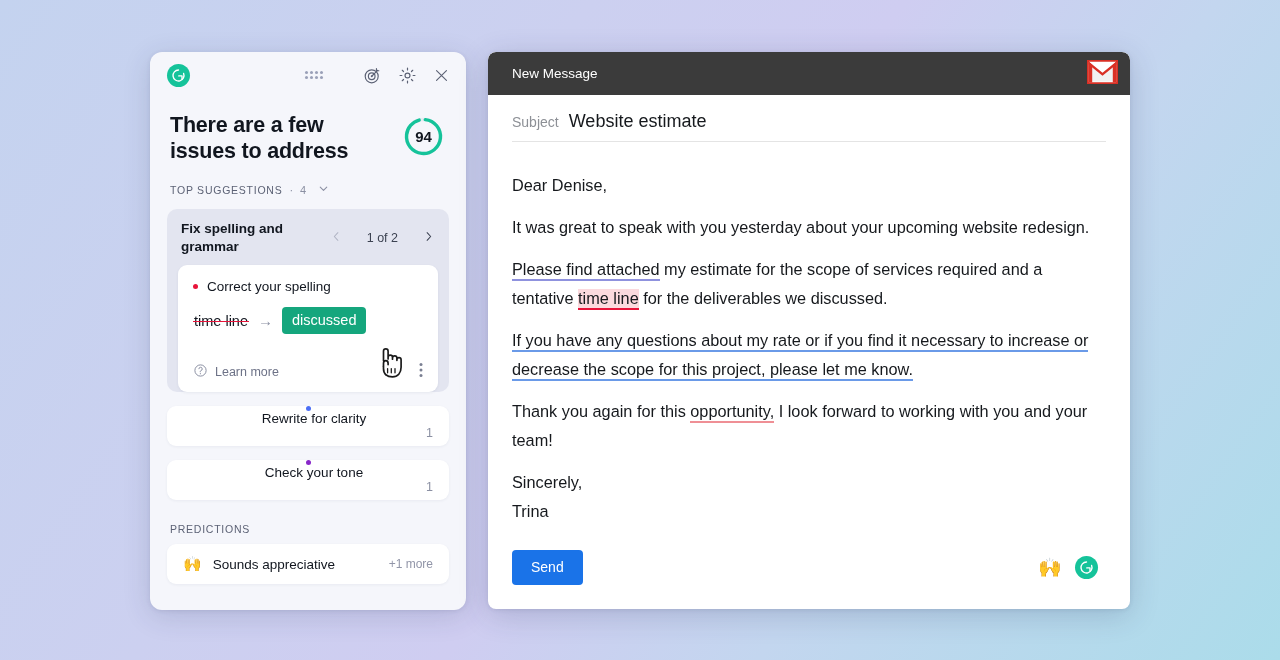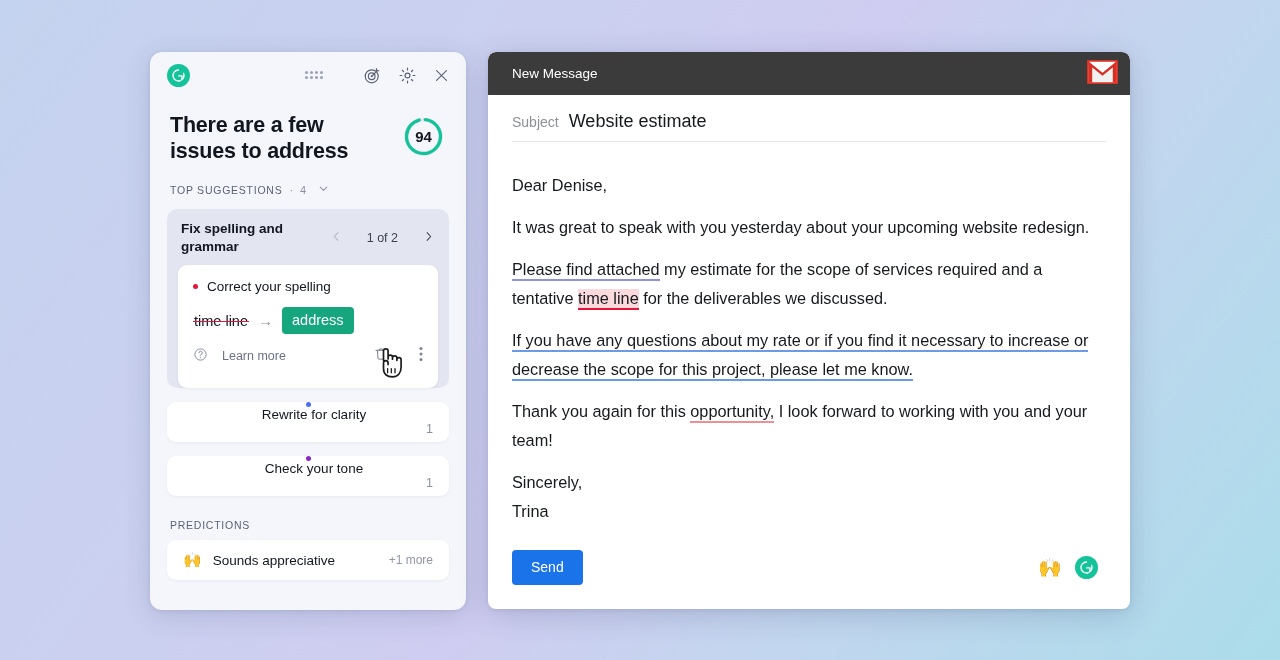--- a/index.html
+++ b/index.html
@@ -129,21 +129,21 @@
   }
   .sugg-nav .pager {
     font-size: 12.5px;
     color: #3c4251;
   }
 
   .sugg-inner {
     background: #ffffff;
     border-radius: 9px;
     margin: 0 -3px;
-    padding: 14px 15px 22px 15px;
+    padding: 14px 15px 10px 15px;
     box-shadow: 0 1px 3px rgba(40,50,90,0.07);
   }
   .sugg-row1 { display: flex; align-items: center; gap: 9px; }
   .dot-red { width: 5px; height: 5px; border-radius: 50%; background: #e8143a; flex: none; }
   .dot-blue { width: 5px; height: 5px; border-radius: 50%; background: #4b6ef5; flex: none; }
   .dot-purple { width: 5px; height: 5px; border-radius: 50%; background: #8827c9; flex: none; }
   .sugg-row1 .lbl { font-size: 13.5px; color: #11161f; }
 
   .sugg-row2 {
     display: flex;
@@ -175,22 +175,22 @@
     border-radius: 4px;
     padding: 5px 10px 6px 10px;
     border: none;
     font-family: inherit;
     cursor: pointer;
   }
 
   .sugg-row3 {
     display: flex;
     align-items: center;
-    margin-top: 12px;
-    gap: 14px;
+    margin-top: 28px;
+    gap: 7px;
   }
   .learn-more {
     font-size: 12.5px;
     color: #6d7287;
   }
   .sugg-row3 .spacer { margin-left: auto; }
   .sugg-row3 .ico { margin-left: 16px; display: block; }
 
   .list-card {
     background: #ffffff;
@@ -426,21 +426,21 @@
 
       <div class="sugg-inner">
         <div class="sugg-row1">
           <span class="dot-red"></span>
           <span class="lbl">Correct your spelling</span>
         </div>
 
         <div class="sugg-row2">
           <span class="old-word">time line</span>
           <span class="arrow-r">→</span>
-          <button class="new-word">address</button>
+          <button class="new-word">discussed</button>
         </div>
 
         <div class="sugg-row3">
           <span>
             <svg width="15" height="15" viewBox="0 0 24 24" fill="none" stroke="#8b90a3" stroke-width="1.6">
               <circle cx="12" cy="12" r="9"></circle>
               <path d="M9.4 9.2a2.7 2.7 0 1 1 3.1 3c-.6.3-.9.8-.9 1.5v.4" stroke-linecap="round"></path>
               <circle cx="11.8" cy="17" r="0.9" fill="#8b90a3" stroke="none"></circle>
             </svg>
           </span>

